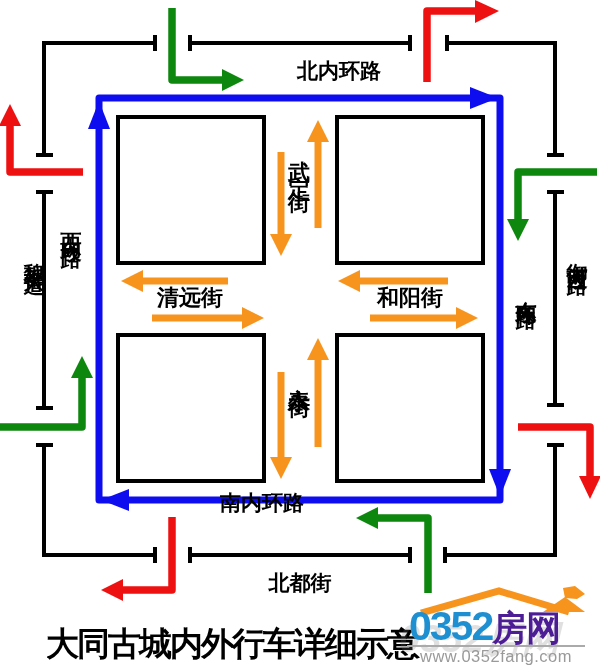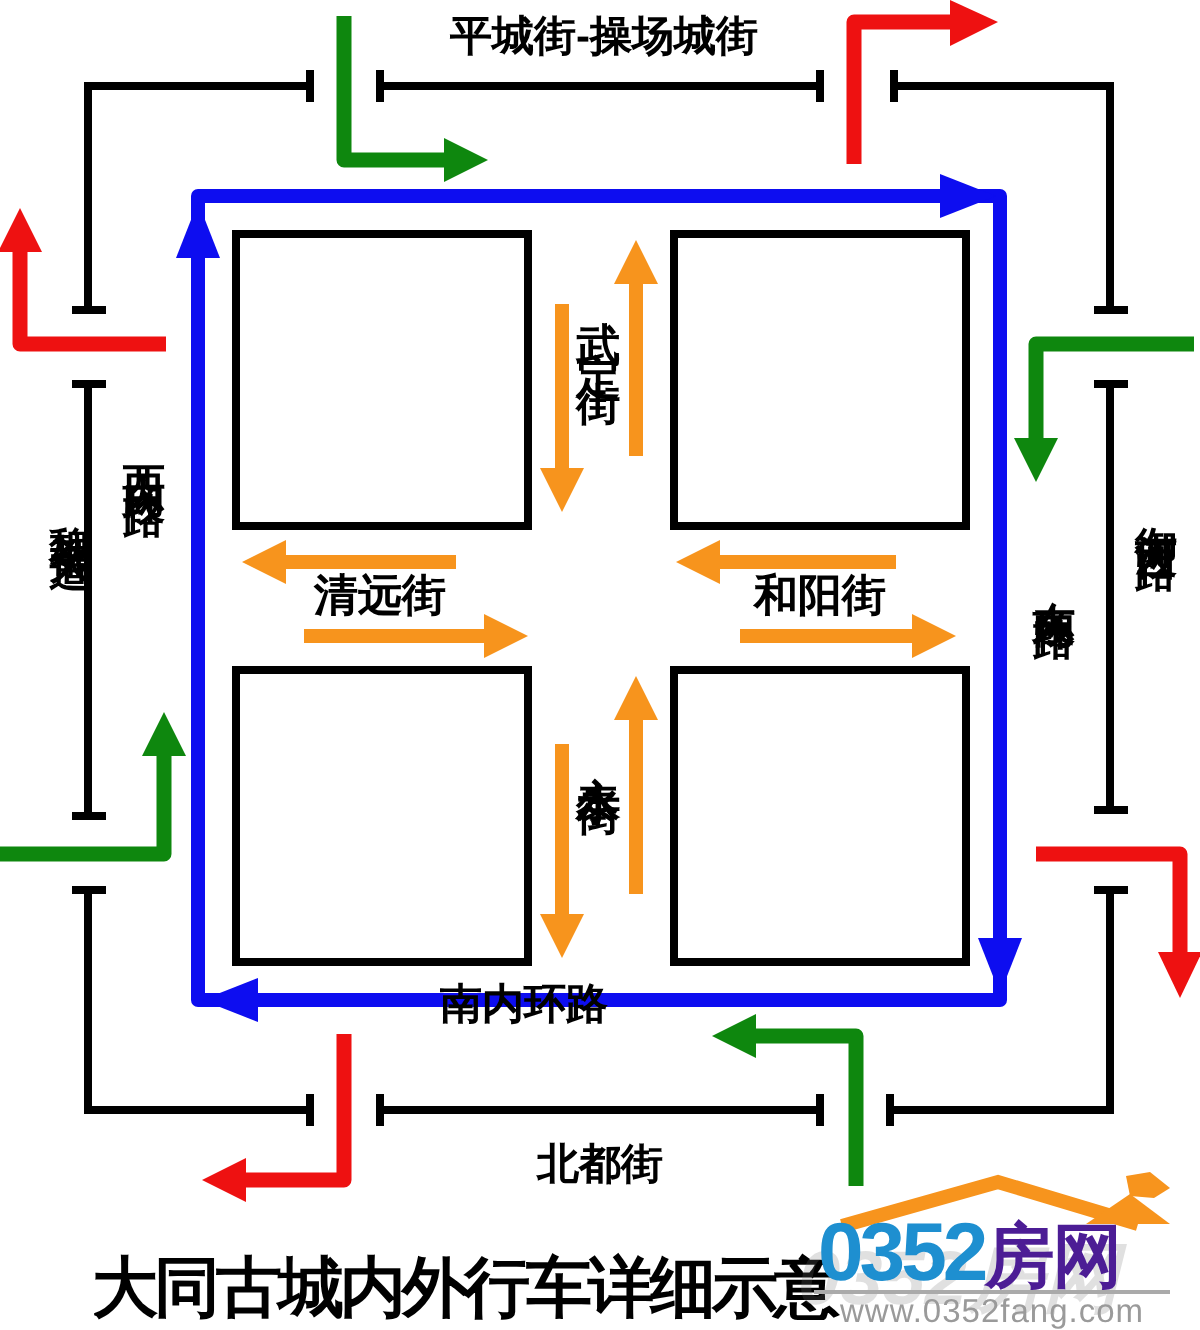--- a/index.html
+++ b/index.html
@@ -126,21 +126,21 @@
       <line class="orange-line" x1="152" y1="318" x2="243" y2="318"></line>
       <polygon class="orange-fill" points="264,318 242,307 242,329"></polygon>
 
       <line class="orange-line" x1="448" y1="281" x2="359" y2="281"></line>
       <polygon class="orange-fill" points="338,281 360,270 360,292"></polygon>
       <line class="orange-line" x1="370" y1="318" x2="457" y2="318"></line>
       <polygon class="orange-fill" points="478,318 456,307 456,329"></polygon>
     </g>
   </svg>
 
-  <div class="hlabel" style="left:302px; top:7px;">平城街-操场城街</div>
+  <div class="hlabel" style="left:339px; top:59px;">北内环路</div>
   <div class="hlabel" style="left:410px; top:286px; font-size:22px;">和阳街</div>
   <div class="hlabel" style="left:190px; top:286px; font-size:22px;">清远街</div>
   <div class="hlabel" style="left:262px; top:491px;">南内环路</div>
   <div class="hlabel" style="left:300px; top:571px;text-align:right;">北都街</div>
 
   <div class="vlabel" style="left:60px;  top:216px; letter-spacing:5px;">西内环路</div>
   <div class="vlabel" style="left:23px;  top:246px; letter-spacing:4px;">魏都大道</div>
   <div class="vlabel" style="left:515px; top:283px; letter-spacing:3px;">东内环路</div>
   <div class="vlabel" style="left:566px; top:246px; letter-spacing:4px;">御河西路</div>
   <div class="vlabel" style="left:288px; top:143px; letter-spacing:15px; font-size:22px;">武定街</div>

